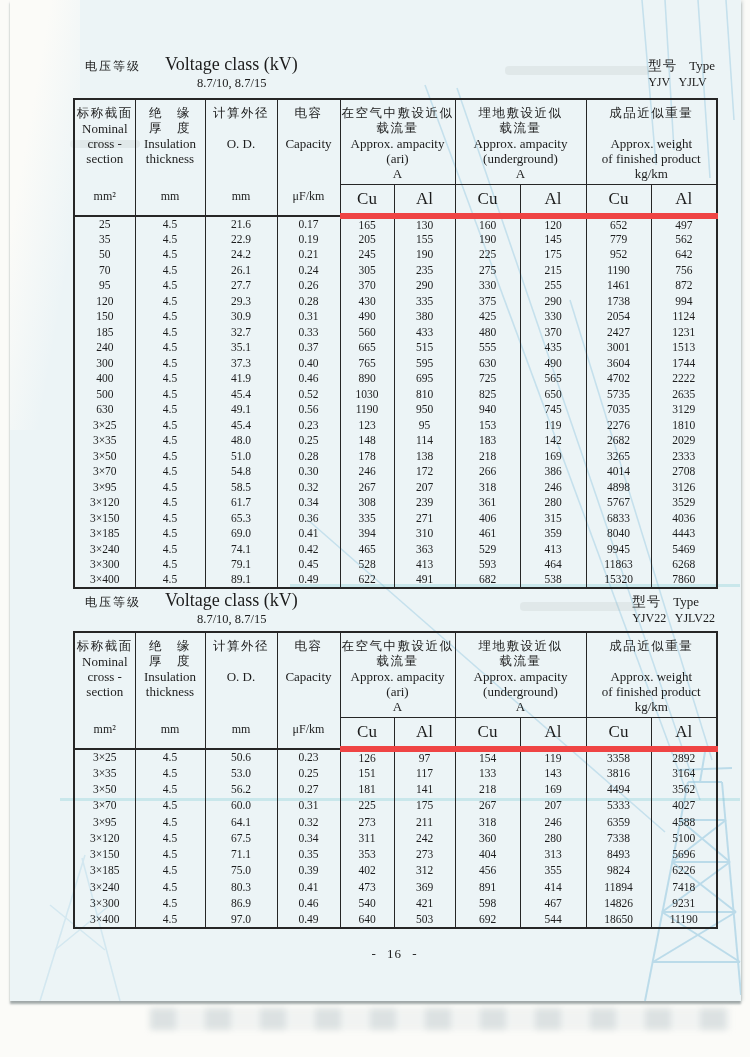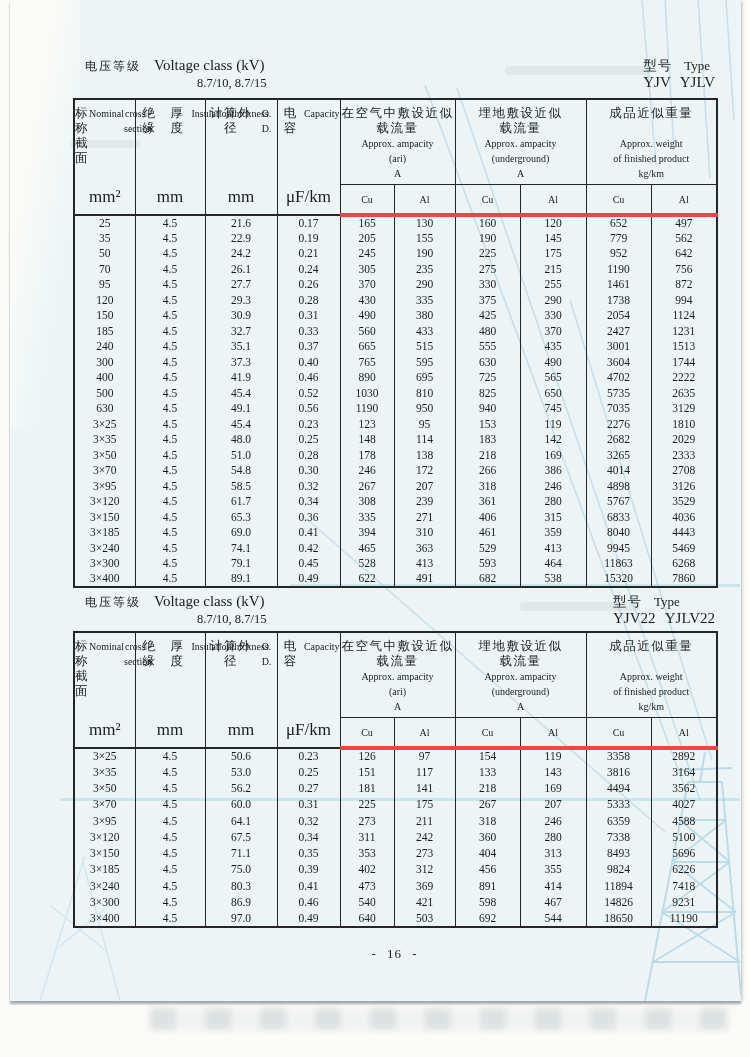--- a/index.html
+++ b/index.html
@@ -22,44 +22,44 @@
   }
   .ghost-band{
     position:absolute;left:150px;top:1008px;width:580px;height:22px;
     background:repeating-linear-gradient(90deg, rgba(140,160,170,0.28) 0 26px, rgba(212,222,226,0.26) 26px 55px);
     filter:blur(3px);
   }
   .content{position:absolute;inset:0;}
   
   .sect-title{position:absolute;left:75px;width:630px;display:flex;justify-content:space-between;line-height:17px;}
   .vt1 .zh{font-size:12px;letter-spacing:2px;}
-  .vt1 .en{font-size:15px;margin-left:13px;}
+  .vt1 .en{font-size:18px;margin-left:24px;}
   .vt2{font-size:12.5px;margin-left:112px;}
   .ty{text-align:left;}
   .ty1 .zh{font-size:13.5px;letter-spacing:1px;}
   .ty1 .en{font-size:13px;margin-left:12px;}
-  .ty2{font-size:15px;word-spacing:6px;}
+  .ty2{font-size:12px;word-spacing:6px;}
   
   table.spec{
     position:absolute;left:63px;width:643px;
     border-collapse:collapse;table-layout:fixed;
     border:2px solid #262626;
   }
   .spec th{font-weight:400;padding:0;}
   .spec thead th{border:1px solid #262626;vertical-align:top;}
   .spec tr.ghrow th{height:84px;}
-  .spec tr.subrow th{height:28px;vertical-align:middle;font-size:10px;border-bottom:4px solid #ef4444;text-align:center;}
+  .spec tr.subrow th{height:28px;vertical-align:middle;font-size:17px;border-bottom:6px solid #ef4444;text-align:center;}
   .spec th.rsp{border-bottom:2px solid #262626;position:relative;}
   .spec th.grp{border-bottom:1px solid #262626;margin-left:32px;}
   .vh{display:flex;flex-direction:column;justify-content:space-between;height:110px;box-sizing:border-box;padding-top:6px;}
-  .hlines{display:flex;flex-direction:row;}
-  .hl{min-height:15px;line-height:15px;font-size:10px;text-align:center;}
+  .hlines{display:flex;flex-direction:column;}
+  .hl{min-height:15px;line-height:15px;font-size:13px;text-align:center;}
   .hl.zh{font-size:12.5px;letter-spacing:1.5px;}
   .grp .pad{padding-top:6px;}
-  .hunit{height:27px;display:flex;align-items:center;justify-content:center;font-size:17px;}
+  .hunit{height:27px;display:flex;align-items:center;justify-content:center;font-size:12px;}
   .spec tbody td{
     border-left:1px solid #262626;border-right:1px solid #262626;
     border-top:none;border-bottom:none;
     text-align:center;font-size:11.5px;padding:0;line-height:1;
   }
   .t1 tbody tr{height:15.5px;margin-left:48px;}
   .t2 tbody tr{height:16.3px;}
   .pagenum{position:absolute;left:63px;width:643px;text-align:center;font-size:13px;letter-spacing:1px;word-spacing:6px;}
   .pos-title1{top:56px;}
   .pos-table1{top:98px;}

